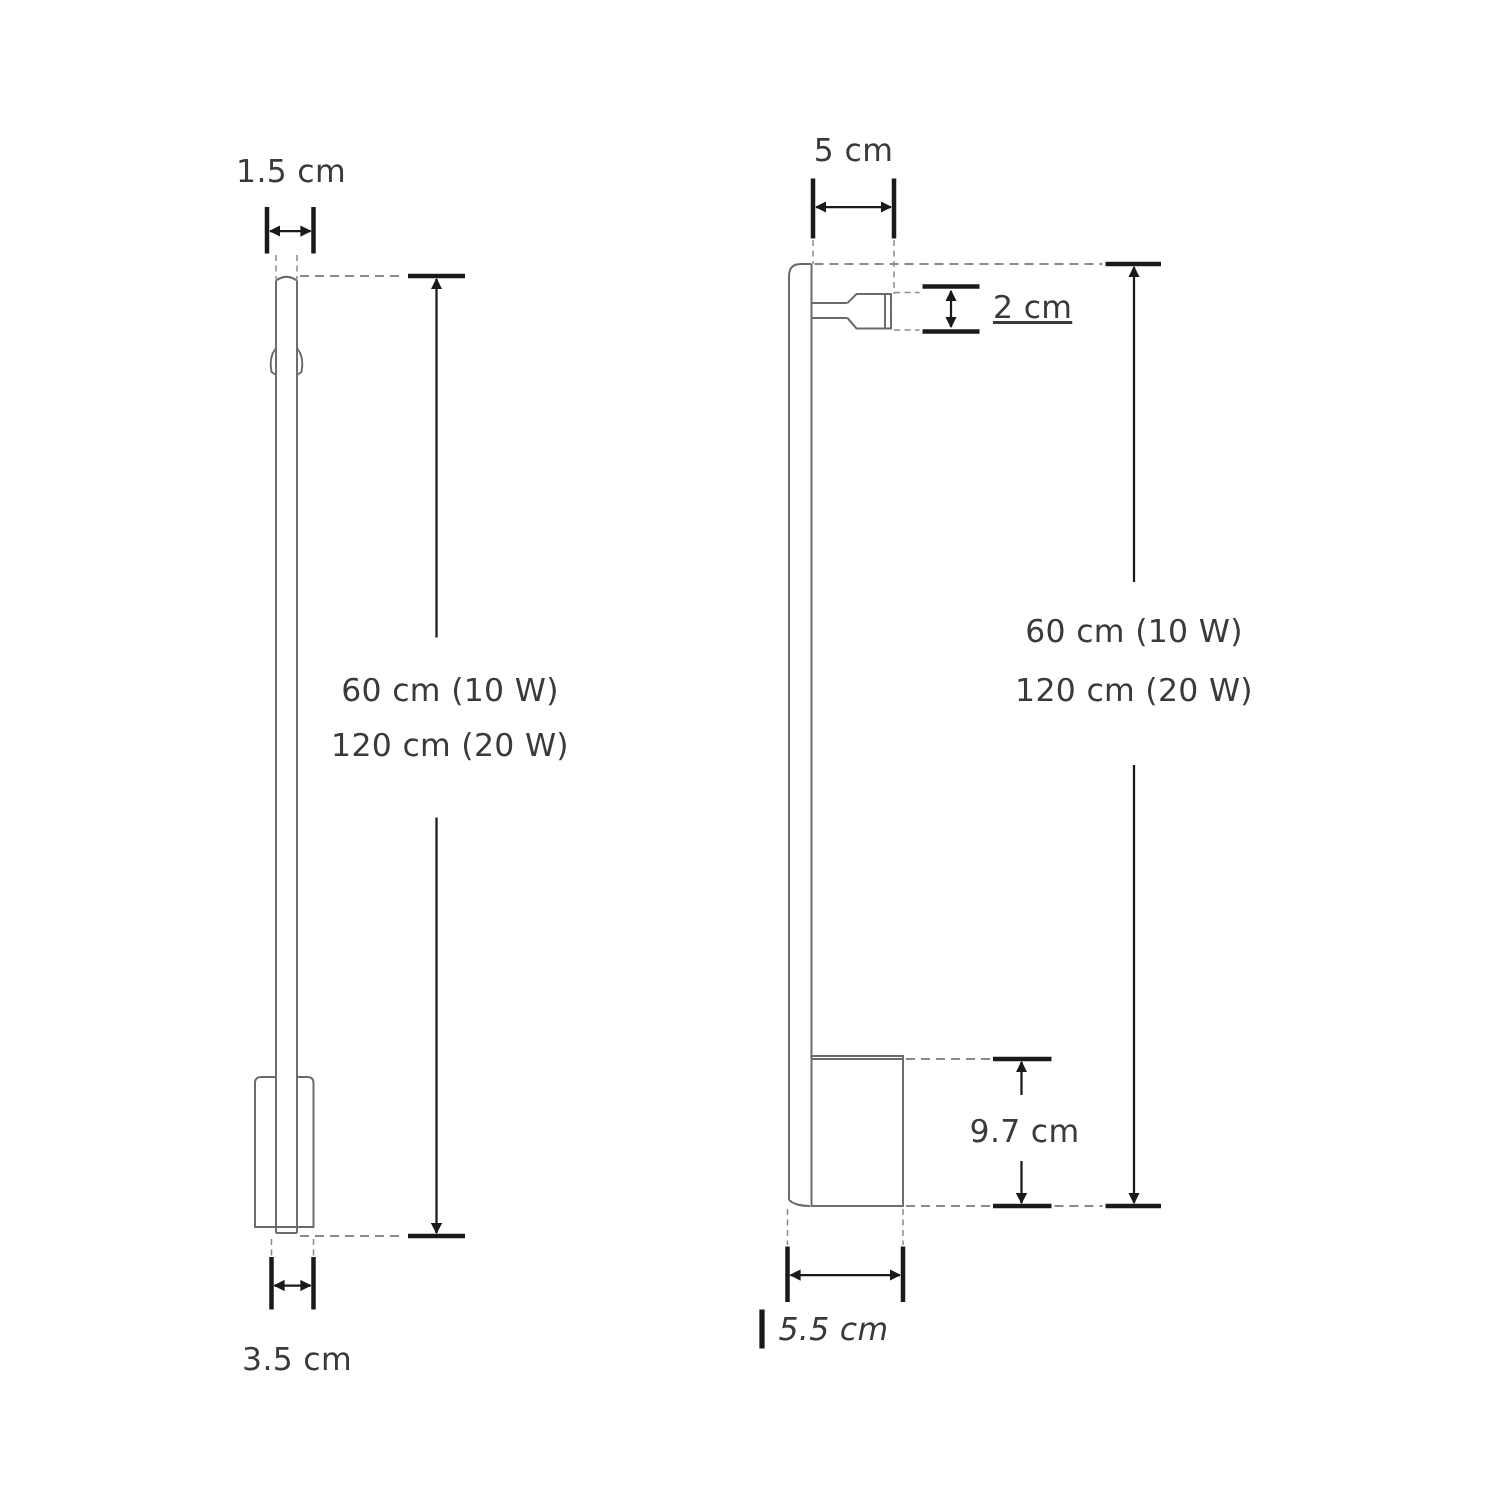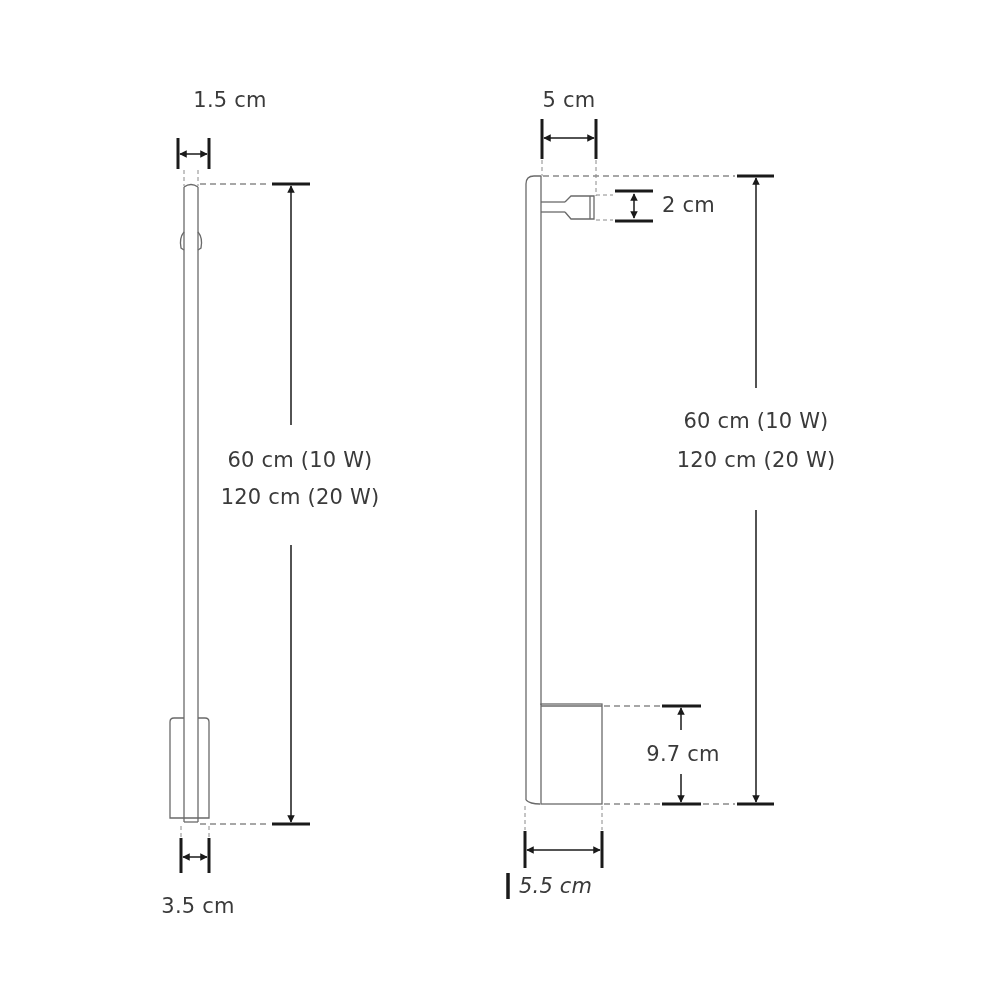--- a/index.html
+++ b/index.html
@@ -121,23 +121,23 @@
       <line x1="525" y1="806" x2="525" y2="830" stroke="#8a8a8a" stroke-width="1" stroke-dasharray="4,3"></line>
       <line x1="602" y1="806" x2="602" y2="830" stroke="#8a8a8a" stroke-width="1" stroke-dasharray="4,3"></line>
       <line x1="525" y1="831" x2="525" y2="868" stroke="#1a1a1a" stroke-width="3"></line>
       <line x1="602" y1="831" x2="602" y2="868" stroke="#1a1a1a" stroke-width="3"></line>
       <line x1="527" y1="850" x2="600" y2="850" stroke="#1a1a1a" stroke-width="1.5" marker-start="url(#arr)" marker-end="url(#arr)"></line>
       <line x1="508" y1="873" x2="508" y2="899" stroke="#1a1a1a" stroke-width="3.5"></line>
     </g>
   </g>
 </svg>
 
-<div class="lbl ctr" style="left:194px; top:90px;margin-left:36px;">1.5 cm</div>
+<div class="lbl ctr" style="left:194px; top:104px;">1.5 cm</div>
 <div class="lbl ctr" style="left:300px; top:450px;">60 cm (10 W)</div>
 <div class="lbl ctr" style="left:300px; top:487px;">120 cm (20 W)</div>
 <div class="lbl ctr" style="left:198px; top:896px;">3.5 cm</div>
 
 <div class="lbl ctr" style="left:569px; top:90px;">5 cm</div>
-<div class="lbl" style="left:662px; top:195px;">2 cm</div>
+<div class="lbl" style="left:662px; top:195px;text-decoration:underline;">2 cm</div>
 <div class="lbl ctr" style="left:756px; top:411px;">60 cm (10 W)</div>
 <div class="lbl ctr" style="left:756px; top:450px;">120 cm (20 W)</div>
 <div class="lbl ctr" style="left:683px; top:744px;">9.7 cm</div>
 <div class="lbl" style="left:519px; top:876px;font-style:italic;">5.5 cm</div>
 
 </body></html>

